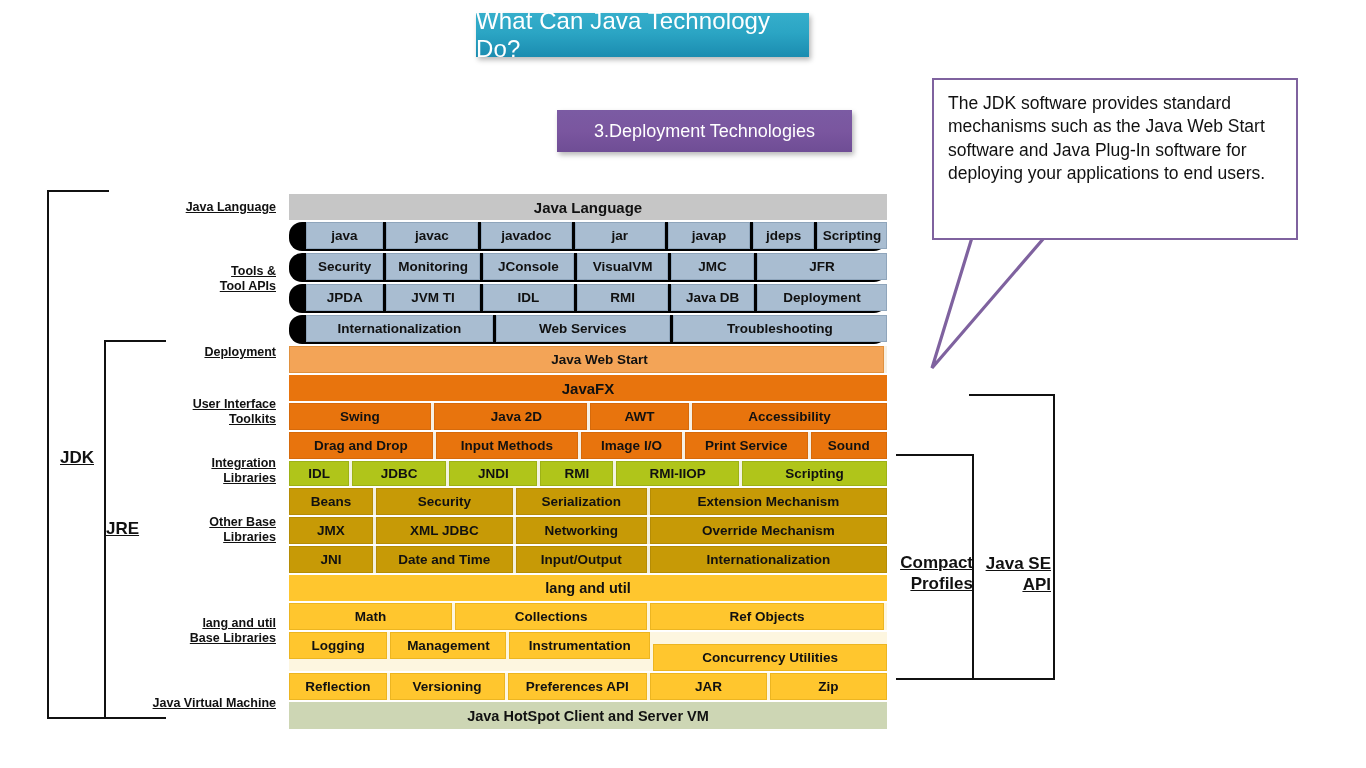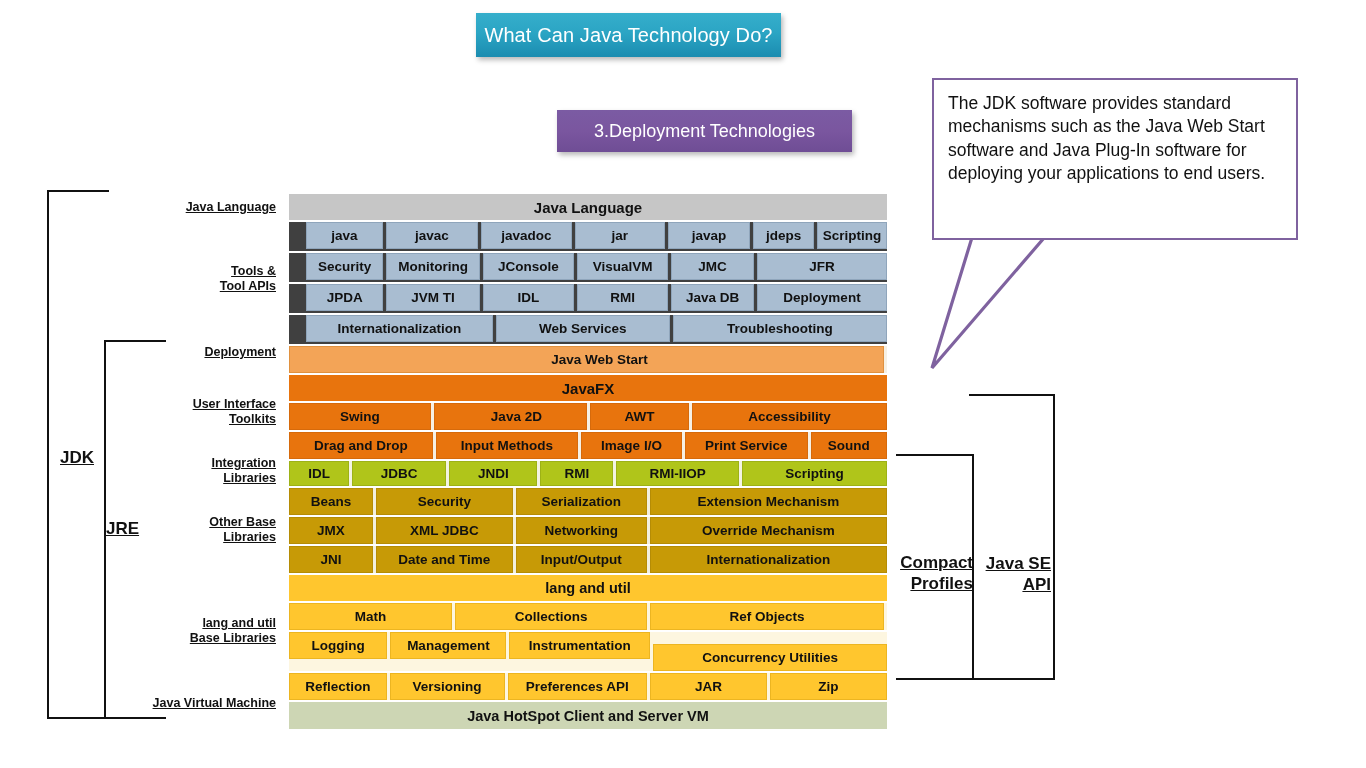--- a/index.html
+++ b/index.html
@@ -9,23 +9,23 @@
   }
   .stage{position:absolute;left:0;top:0;width:1366px;height:768px;}
 
   
   .banner{
     position:absolute;color:#ffffff;display:flex;align-items:center;
     justify-content:center;box-sizing:border-box;
     box-shadow:2px 3px 5px rgba(0,0,0,.28);
   }
   #title-banner{
-    left:476px;top:13px;width:305px;height:44px;
+    left:476px;top:13px;width:333px;height:44px;
     background:linear-gradient(to bottom,#35aecb 0%,#2ba5c4 45%,#1b8cb0 100%);
-    font-size:20px;letter-spacing:.1px;
+    font-size:24px;letter-spacing:.1px;
   }
   #section-banner{
     left:557px;top:110px;width:295px;height:42px;
     background:linear-gradient(to bottom,#7b5ba3 0%,#7a569f 50%,#6f4d95 100%);
     font-size:18px;
   }
 
   
   #callout-box{
     position:absolute;left:932px;top:78px;width:366px;height:162px;
@@ -64,21 +64,21 @@
   .row{display:flex;width:100%;box-sizing:border-box;}
   .cell{
     box-sizing:border-box;text-align:center;color:#111111;
     font-size:13.5px;font-weight:bold;white-space:nowrap;overflow:hidden;
     display:flex;align-items:center;justify-content:center;
   }
 
   
   .band{width:100%;box-sizing:border-box;}
   .band-gray{background:#c6c6c6;}
-  .band-tools{background:#404040;padding:0 0 2px 17px;}
+  .band-tools{background:#000000;padding:0 0 2px 17px;border-radius:13px;}
   .band-deploy{background:#f6f0e4;}
   .band-fx{background:#f6f0e4;}
   .band-green{background:#f3f3e2;}
   .band-gold{background:#f2efe0;}
   .band-amber{background:#fdf6e0;}
   .band-vm{background:#cdd6b4;}
 
   .row + .row{margin-top:2px;}
 
   .c-gray{background:#c6c6c6;height:26px;font-size:15px;}

